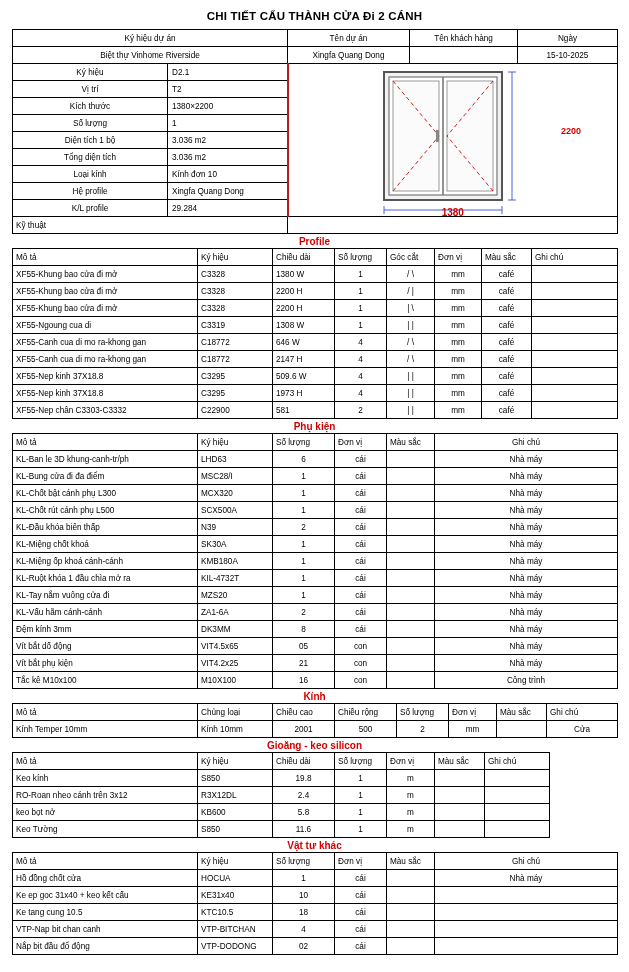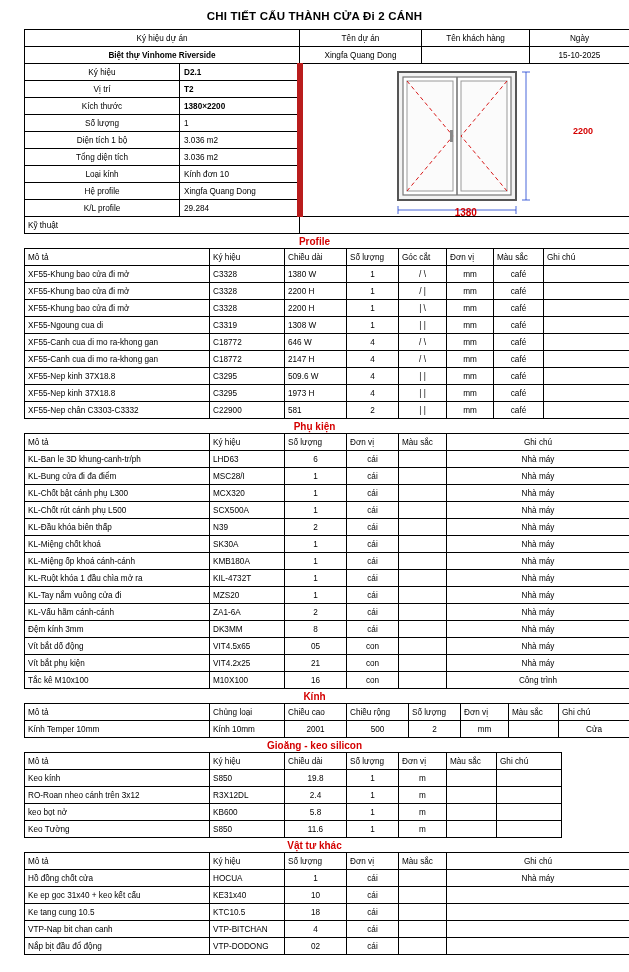--- a/index.html
+++ b/index.html
@@ -13,21 +13,21 @@
     font-family: "Liberation Sans", sans-serif;
     font-size: 8.2px;
     color: #000000;
     overflow: hidden;
   }
   .page {
     width: 629px;
     height: 972px;
     position: relative;
     box-sizing: border-box;
-    padding: 0 24px;
+    padding: 0 12px;
   }
   .doc-title {
     text-align: center;
     font-weight: bold;
     font-size: 11.5px;
     letter-spacing: 0.2px;
     padding-top: 10px;
     padding-bottom: 7px;
   }
   table {
@@ -40,29 +40,29 @@
     padding: 1px 3px;
     font-size: 8.2px;
     font-weight: normal;
     text-align: left;
     vertical-align: middle;
     height: 14px;
     overflow: hidden;
     white-space: nowrap;
   }
   .c { text-align: center; }
-  .b { font-weight: bold; }
+  .b { font-weight: normal; }
   .hdr-row1 td { text-align: center; margin-left: 40px; }
   .hdr-label { text-align: center; }
   .hdr-val { padding-left: 4px; }
   .nob { border: none; }
 
   
   .draw-cell {
-    border-left: 6px solid #b91c1c;
+    border-left: 2px solid #b91c1c;
     border-right: 1px solid #000;
     border-top: none;
     border-bottom: none;
     position: relative;
     padding: 0;
   }
   .drawing {
     position: relative;
     width: 100%;
     height: 100%;

